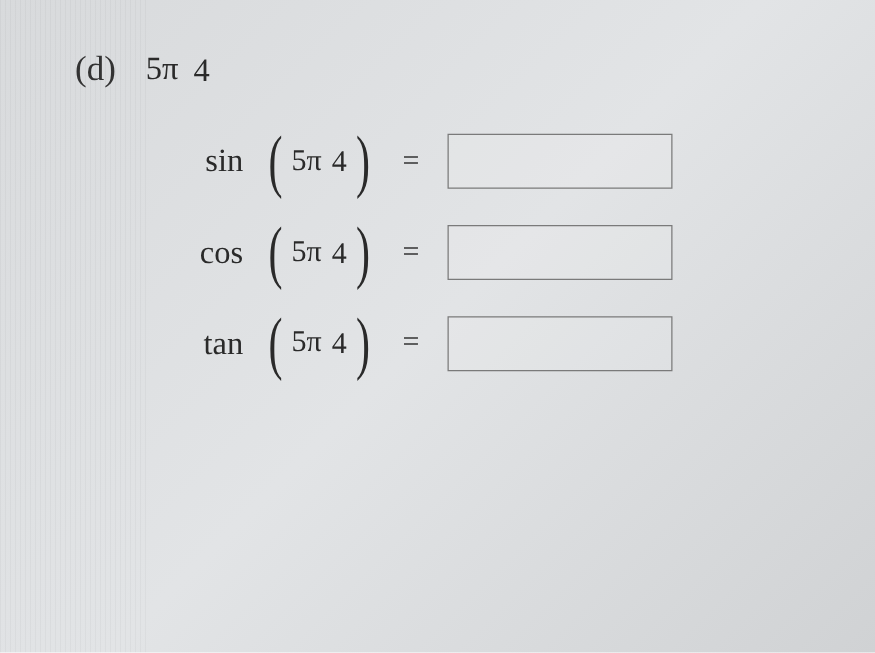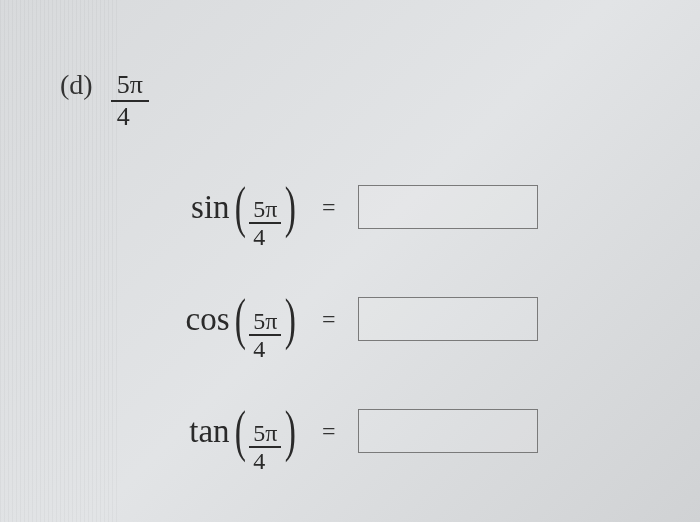--- a/index.html
+++ b/index.html
@@ -44,25 +44,24 @@
       gap: 18px;
       margin-bottom: 35px;
       margin-left: 10px;
     }
     .part-label {
       font-size: 28px;
       color: #333;
     }
     .frac {
       display: inline-flex;
-      flex-direction: column;
-      align-items: flex-start;
+      flex-direction: row;
+      align-items: flex-end;
       vertical-align: middle;
       line-height: 1;
-      margin-top: 32px;
     }
     .frac .num {
       font-size: 26px;
       padding: 0 6px 2px 6px;
     }
     .frac .bar {
       width: 100%;
       height: 2px;
       background: #2a2a2a;
     }
@@ -76,22 +75,22 @@
       margin-bottom: 28px;
       margin-left: 100px;
     }
     .func-expr {
       display: flex;
       align-items: center;
       width: 150px;
       justify-content: flex-end;
     }
     .func-name {
-      font-size: 33px;
-      margin-right: 1px;
+      font-size: 26px;
+      margin-right: 16px;
     }
     .paren {
       font-size: 56px;
       font-weight: 100;
       line-height: 0.8;
       font-family: 'Times New Roman', serif;
       transform: scaleX(0.6);
       display: inline-block;
     }
     .frac-small .num {

